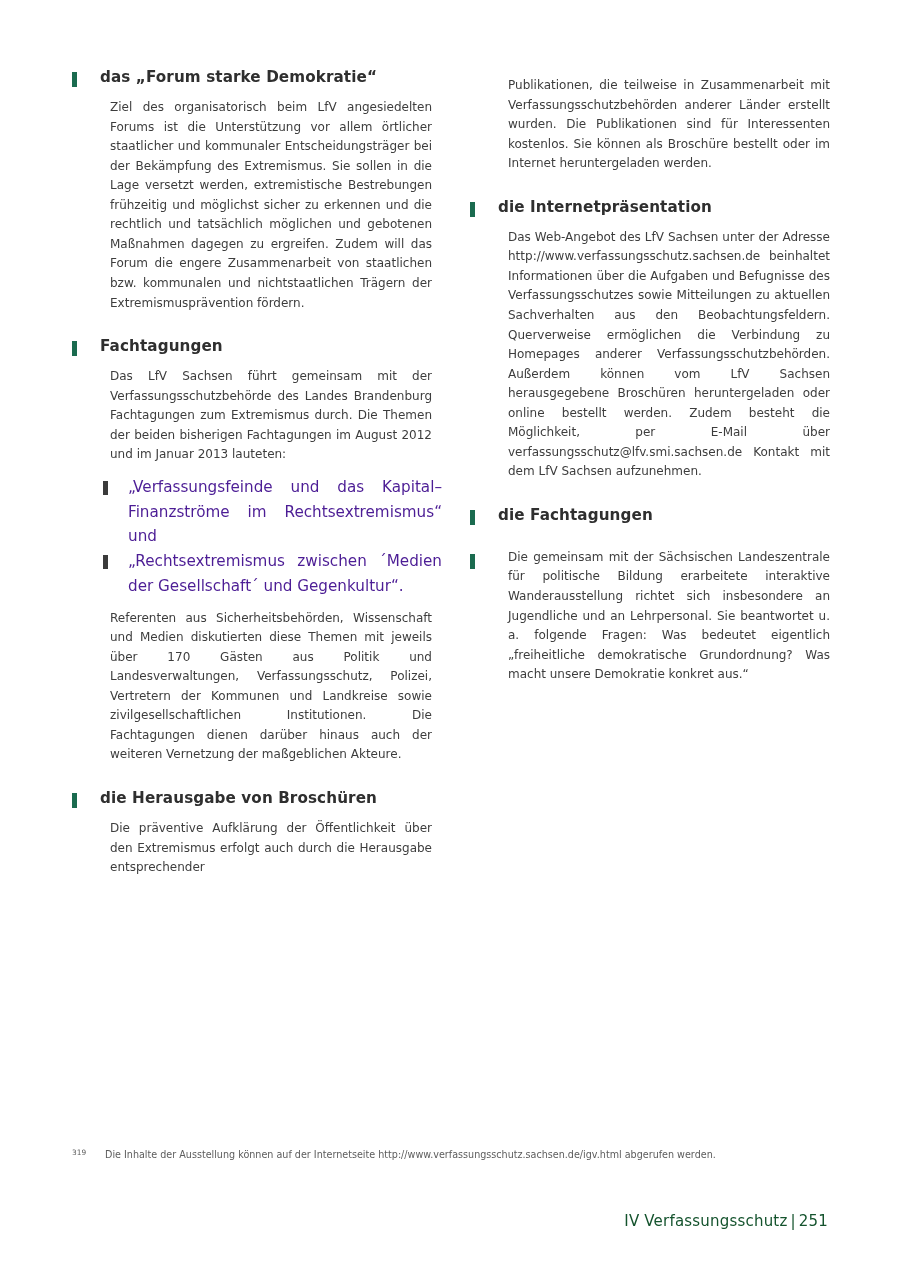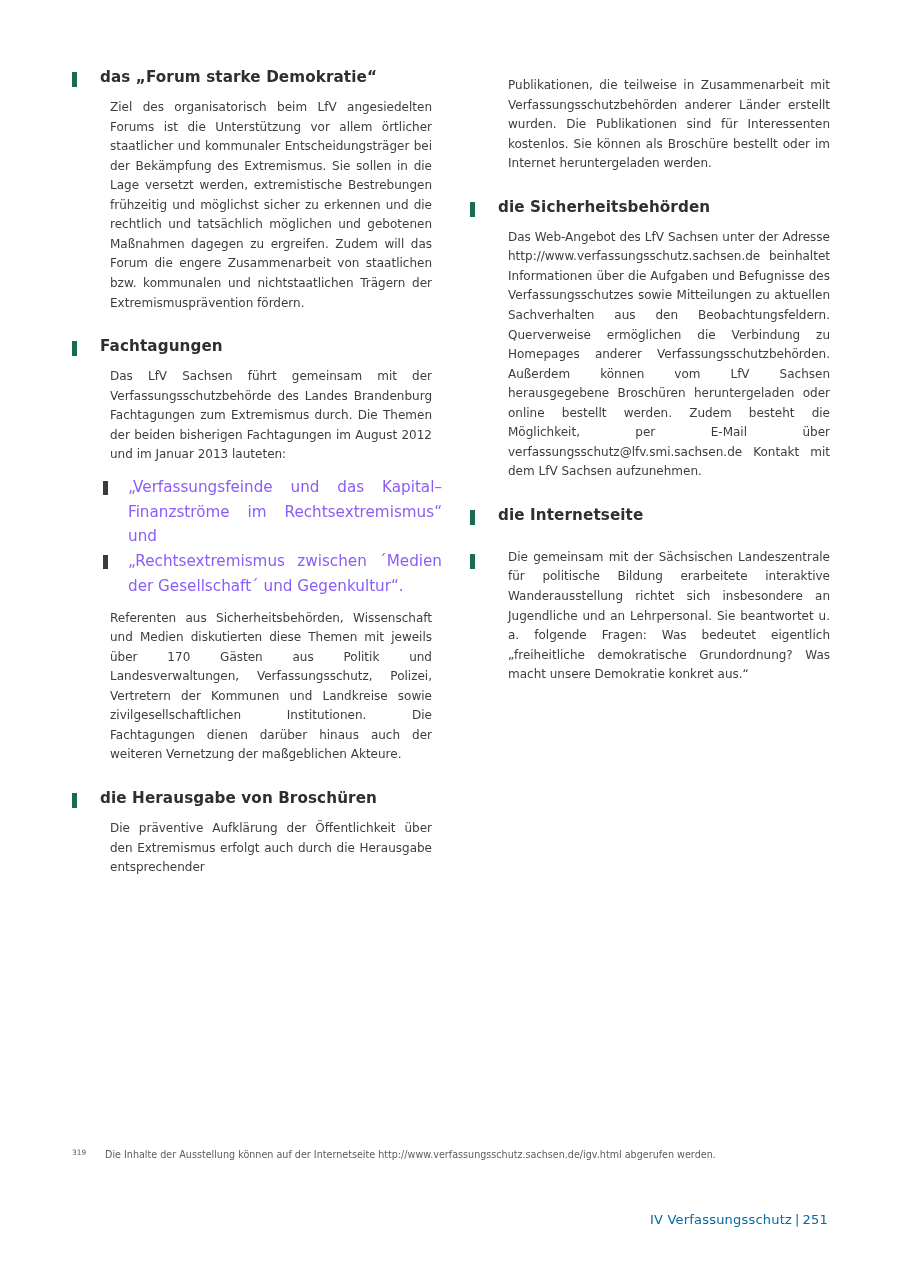--- a/index.html
+++ b/index.html
@@ -89,21 +89,21 @@
     list-style: none;
     margin: 0;
     padding: 0;
   }
   ul.sublist li {
     position: relative;
     padding-left: 28px;
     font-size: 15.2px;
     line-height: 1.63;
     text-align: justify;
-    color: #8b5cf6;
+    color: #4c1d95;
   }
   ul.sublist li .submarker {
     position: absolute;
     left: 3px;
     top: 6px;
     width: 4.5px;
     height: 14px;
     background: #3b3b3b;
   }
 
@@ -127,22 +127,22 @@
     top: -1px;
     font-size: 7.4px;
     color: #5c5c5c;
   }
 
   
   .page-footer {
     position: absolute;
     right: 72px;
     top: 1212px;
-    font-size: 13px;
-    color: #0369a1;
+    font-size: 15px;
+    color: #14532d;
     letter-spacing: 0.2px;
   }
   .page-footer .sep { padding: 0 3px; }
 </style>
 </head>
 <body>
 
 <div class="page">
 
   <div class="columns">
@@ -190,29 +190,29 @@
 
       <div class="block cont">
         <div class="body">
           <p class="para">Publikationen, die teilweise in Zusammenarbeit mit Verfassungsschutzbehörden anderer Länder erstellt wurden. Die Publikationen sind für Interessenten kostenlos. Sie können als Broschüre bestellt oder im Internet heruntergeladen werden.</p>
         </div>
       </div>
 
       <div class="block">
         <span class="marker"></span>
         <div class="body">
-          <div class="heading">die Sicherheitsbehörden</div>
+          <div class="heading">die Internetpräsentation</div>
           <p class="para">Das Web-Angebot des LfV Sachsen unter der Adresse http://www.verfassungsschutz.sachsen.de beinhaltet Informationen über die Aufgaben und Befugnisse des Verfassungsschutzes sowie Mitteilungen zu aktuellen Sachverhalten aus den Beobachtungsfeldern. Querverweise ermöglichen die Verbindung zu Homepages anderer Verfassungsschutzbehörden. Außerdem können vom LfV Sachsen herausgegebene Broschüren heruntergeladen oder online bestellt werden. Zudem besteht die Möglichkeit, per E-Mail über verfassungsschutz@lfv.smi.sachsen.de Kontakt mit dem LfV Sachsen aufzunehmen.</p>
         </div>
       </div>
 
       <div class="block">
         <span class="marker"></span>
         <div class="body">
-          <div class="heading">die Internetseite</div>
+          <div class="heading">die Fachtagungen</div>
         </div>
       </div>
 
       <div class="block">
         <span class="marker"></span>
         <div class="body">
           <p class="para">Die gemeinsam mit der Sächsischen Landeszentrale für politische Bildung erarbeitete interaktive Wanderausstellung richtet sich insbesondere an Jugendliche und an Lehrpersonal. Sie beantwortet u. a. folgende Fragen: Was bedeutet eigentlich „freiheitliche demokratische Grundordnung? Was macht unsere Demokratie konkret aus.“</p>
         </div>
       </div>
 

